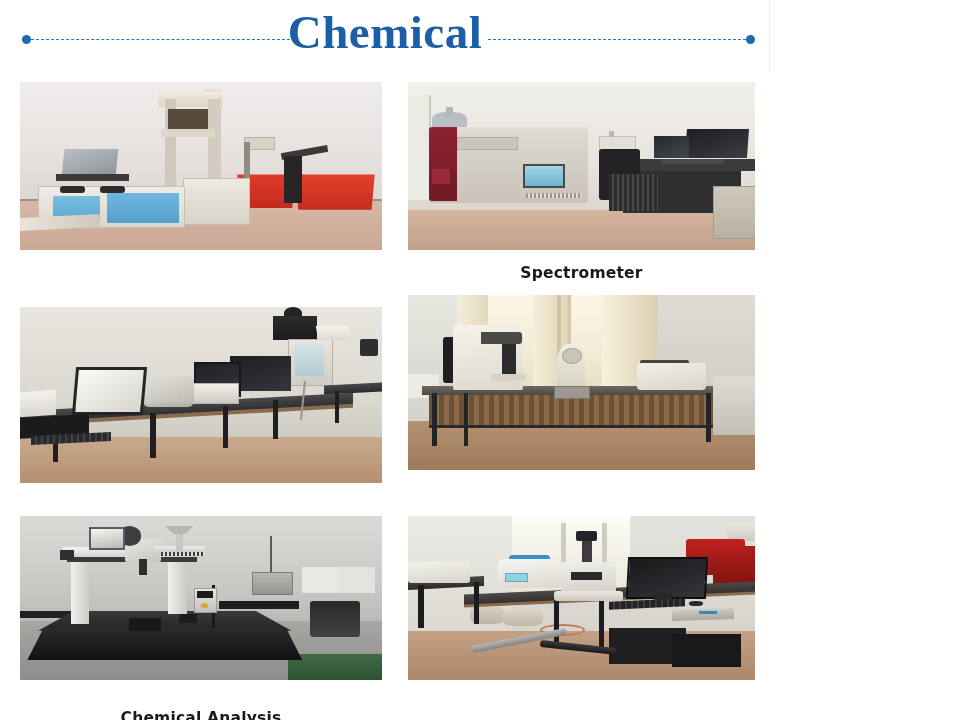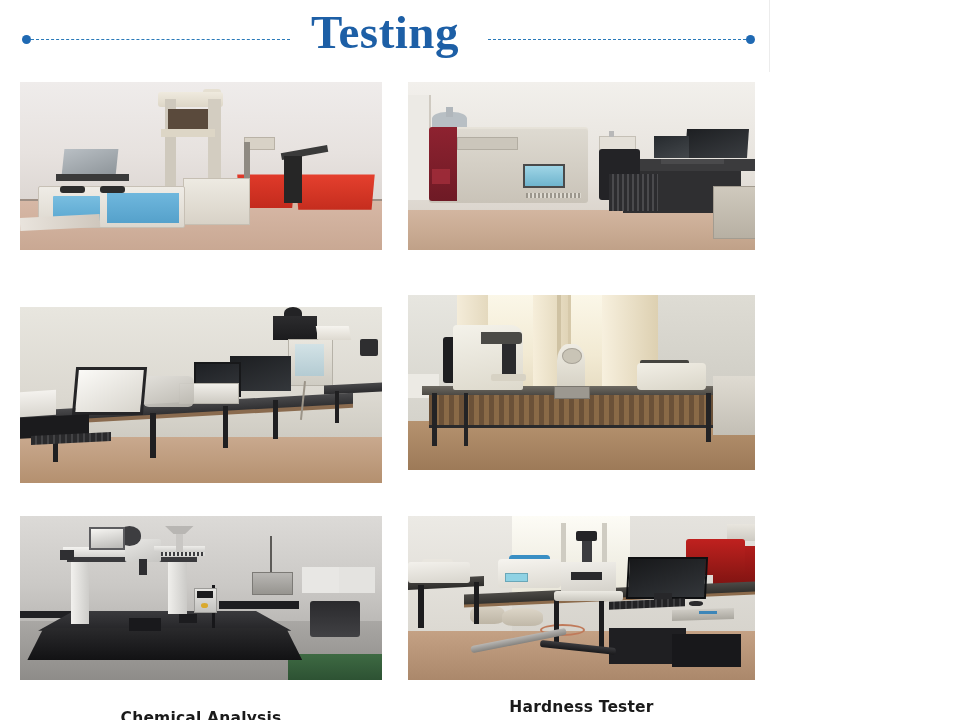--- a/index.html
+++ b/index.html
@@ -414,21 +414,21 @@
   <div id="header-rule">
     <span class="rule-dot"></span>
     <span class="rule-dash"></span>
     <span class="rule-spacer"></span>
     <span class="rule-dash"></span>
     <span class="rule-dot"></span>
   </div>
 
   <div id="title-shield"></div>
 
-  <div id="title">Testing</div>
+  <div id="title">Chemical</div>
 </div>
 
 <div id="grid">
 
   <div class="card" id="card-1">
     <div class="photo">
       <div class="sc p1-wall"></div>
       <div class="sc p1-floor"></div>
       <div class="sc p1-floorline"></div>
       <div class="sc p1-redA"></div>
@@ -473,20 +473,21 @@
       <div class="sc p2-hood-s"></div>
       <div class="sc p2-top"></div>
       <div class="sc p2-mach"></div>
       <div class="sc p2-red"></div>
       <div class="sc p2-red-lbl"></div>
       <div class="sc p2-slot"></div>
       <div class="sc p2-lcd"></div>
       <div class="sc p2-vent"></div>
       <div class="sc p2-tower"></div>
     </div>
+    <div class="caption" id="cap-2">Spectrometer</div>
   </div>
 
   <div class="card" id="card-3">
     <div class="photo">
       <div class="sc p3-wall"></div>
       <div class="sc p3-floor"></div>
       <div class="sc p3-hoodc"></div>
       <div class="sc p3-hood"></div>
       <div class="sc p3-cab"></div>
       <div class="sc p3-glass"></div>
@@ -538,21 +539,20 @@
       <div class="sc p4-m1col"></div>
       <div class="sc p4-m1pl"></div>
       <div class="sc p4-m2"></div>
       <div class="sc p4-m2dial"></div>
       <div class="sc p4-m2st"></div>
       <div class="sc p4-m2bx"></div>
       <div class="sc p4-m3top"></div>
       <div class="sc p4-m3"></div>
       <div class="sc p4-right"></div>
     </div>
-    <div class="caption" id="cap-4">Hardness Tester</div>
   </div>
 
   <div class="card" id="card-5">
     <div class="photo">
       <div class="sc p5-wall"></div>
       <div class="sc p5-floor"></div>
       <div class="sc p5-green"></div>
       <div class="sc p5-cord"></div>
       <div class="sc p5-box"></div>
       <div class="sc p5-paper1"></div>

